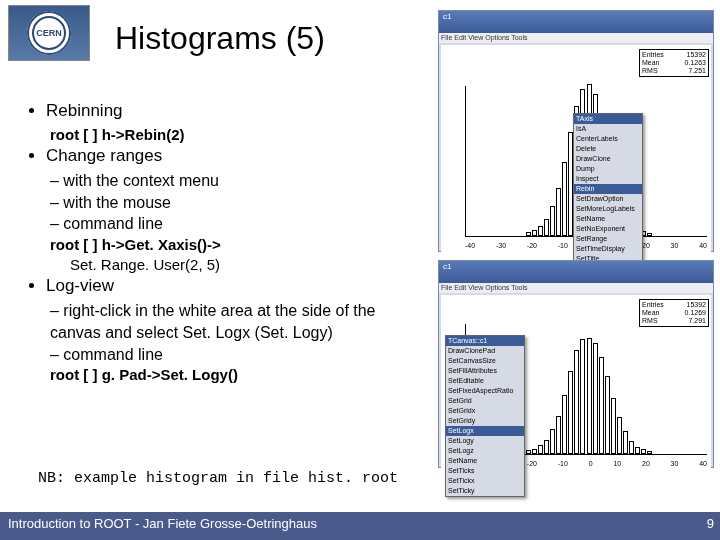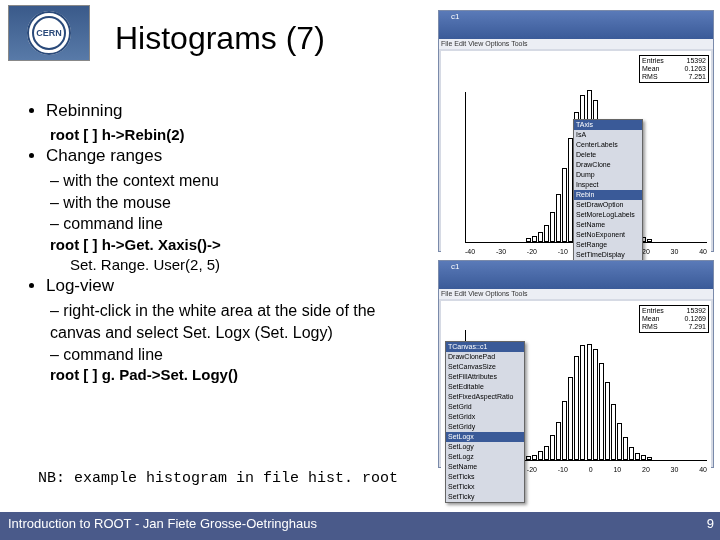--- a/index.html
+++ b/index.html
@@ -90,24 +90,24 @@
     position: absolute;
     right: 6px;
     width: 274px;
     border: 1px solid #7a8aaa;
     background: #d6dae4;
     font-size: 8px;
   }
   .shot1 { top: 10px; height: 240px; }
   .shot2 { top: 260px; height: 206px; }
   .shot .titlebar {
-    height: 28px;
+    height: 22px;
     background: linear-gradient(to bottom, #5a7ab8, #3a5a98);
     color: #fff;
-    padding-left: 12px;
+    padding-left: 4px;
     font-size: 8px;
     line-height: 12px;
   }
   .shot .menubar {
     height: 10px;
     background: #eceef4;
     font-size: 7px;
     padding-left: 2px;
     line-height: 10px;
     color: #333;
@@ -173,21 +173,21 @@
     font-size: 7px;
   }
 </style>
 </head>
 <body>
 
 <div class="logo">
   <div class="logo-inner">CERN</div>
 </div>
 
-<div class="title">Histograms (7)</div>
+<div class="title">Histograms (5)</div>
 
 <div class="content">
   <ul>
     <li>Rebinning</li>
   </ul>
   <div class="code">root [ ] h-&gt;Rebin(2)</div>
   <ul>
     <li>Change ranges</li>
   </ul>
   <div class="sub">

